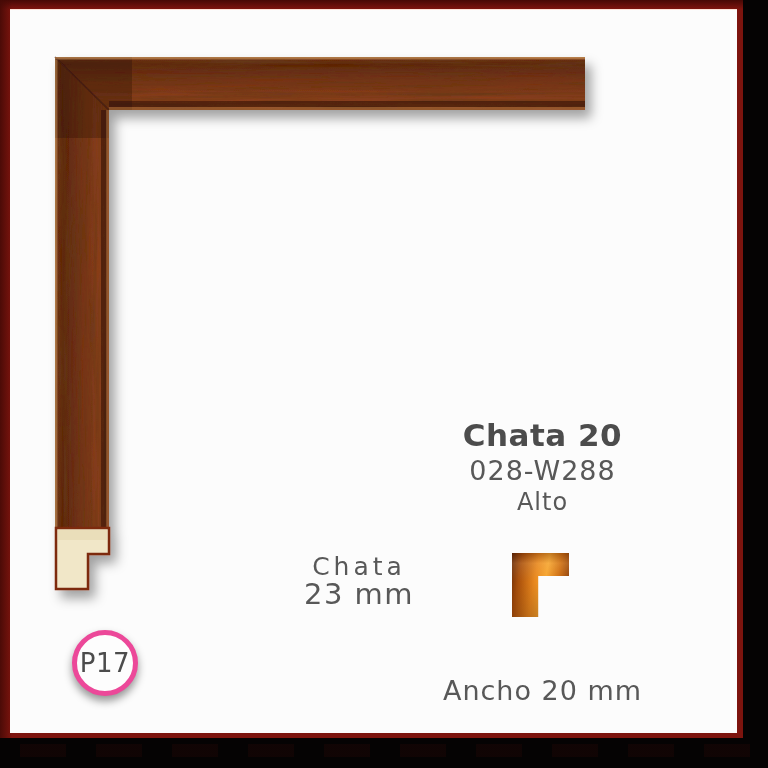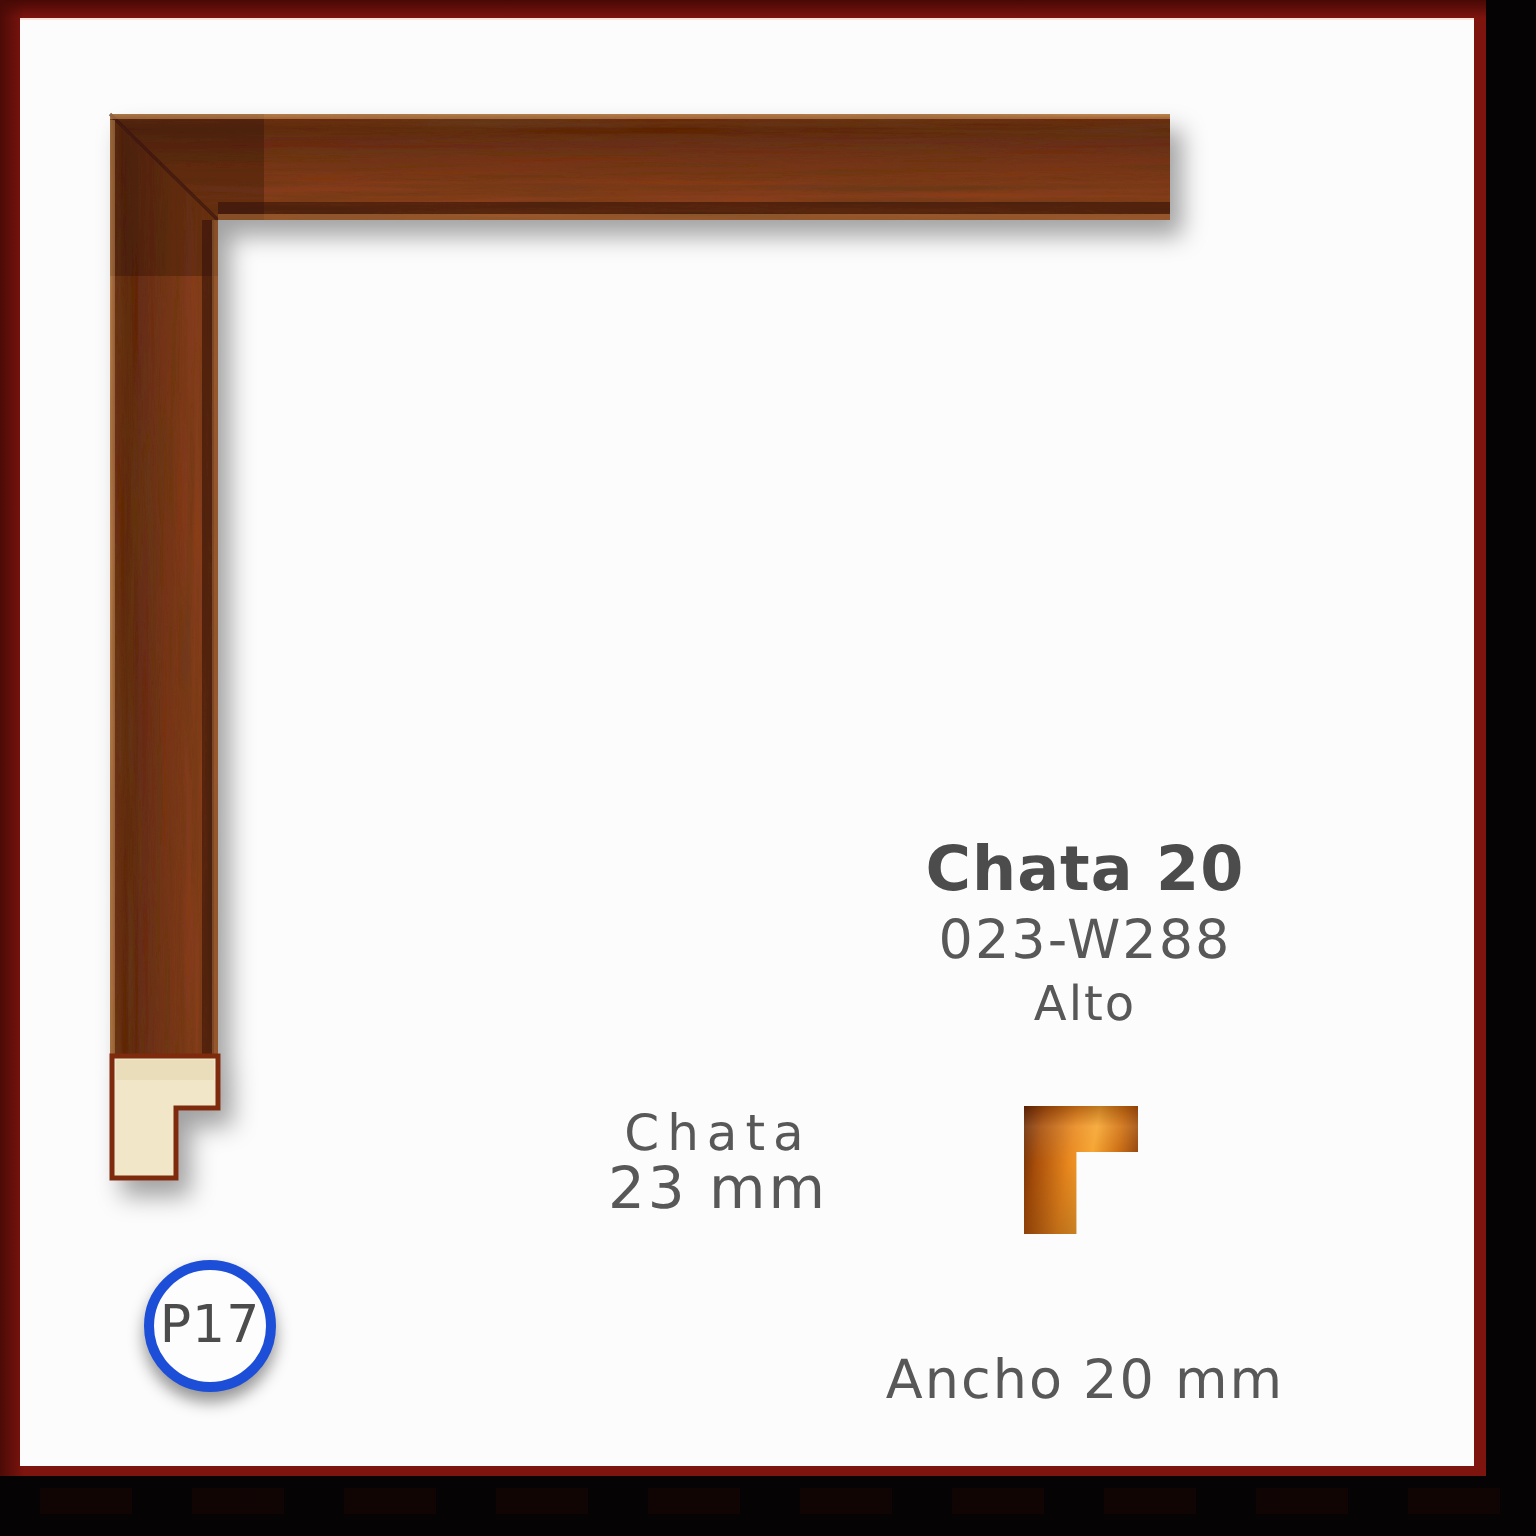--- a/index.html
+++ b/index.html
@@ -49,21 +49,21 @@
     position:absolute;left:512px;top:553px;width:57px;height:64px;
     background:
       linear-gradient(180deg, rgba(70,22,0,0.30) 0%, rgba(255,240,210,0.12) 16%, rgba(0,0,0,0) 45%, rgba(40,10,0,0.22) 100%),
       linear-gradient(100deg,#5f2404 0%,#a84e0a 16%,#e8871d 40%,#f6a42e 56%,#cf6e0f 74%,#7e3305 95%,#6a2a05 100%);
     clip-path:polygon(0 0,100% 0,100% 36%,46% 36%,46% 100%,0 100%);
     filter:drop-shadow(2px 6px 5px rgba(0,0,0,0.45));
   }
   
   .badge{
     position:absolute;left:72px;top:630px;width:66px;height:66px;box-sizing:border-box;
-    border-radius:50%;background:#fdfdfd;border:5px solid #1d4ed8;
+    border-radius:50%;background:#fdfdfd;border:5px solid #ec4899;
     box-shadow:0 5px 8px rgba(0,0,0,0.42);
     display:flex;align-items:center;justify-content:center;
   }
   .badge span{font-size:26px;color:#4c4c4c;letter-spacing:0.5px;}
 </style>
 </head>
 <body>
 
 <div class="stage">
 
@@ -131,21 +131,21 @@
       <rect x="55" y="57" width="530" height="2.5" fill="#c89058" opacity="0.6"></rect>
       <rect x="55" y="60" width="2.5" height="469" fill="#c89058" opacity="0.45"></rect>
 
       <polygon points="56,528 109,528 109,554 88,554 88,589 56,589" fill="#f1e7c8" stroke="#7d2a11" stroke-width="2.5" stroke-linejoin="miter"></polygon>
       <polygon points="58,530 107,530 107,540 58,540" fill="#e3d5ac" opacity="0.5"></polygon>
     </g>
   </svg>
 
   <div class="product-block">
     <div class="title">Chata 20</div>
-    <div class="code">023-W288</div>
+    <div class="code">028-W288</div>
     <div class="material">Alto</div>
   </div>
 
   <div class="alto-block">
     <div class="alto-label">Chata</div>
     <div class="alto-value">23 mm</div>
   </div>
 
   <div class="profile-icon"></div>
 

